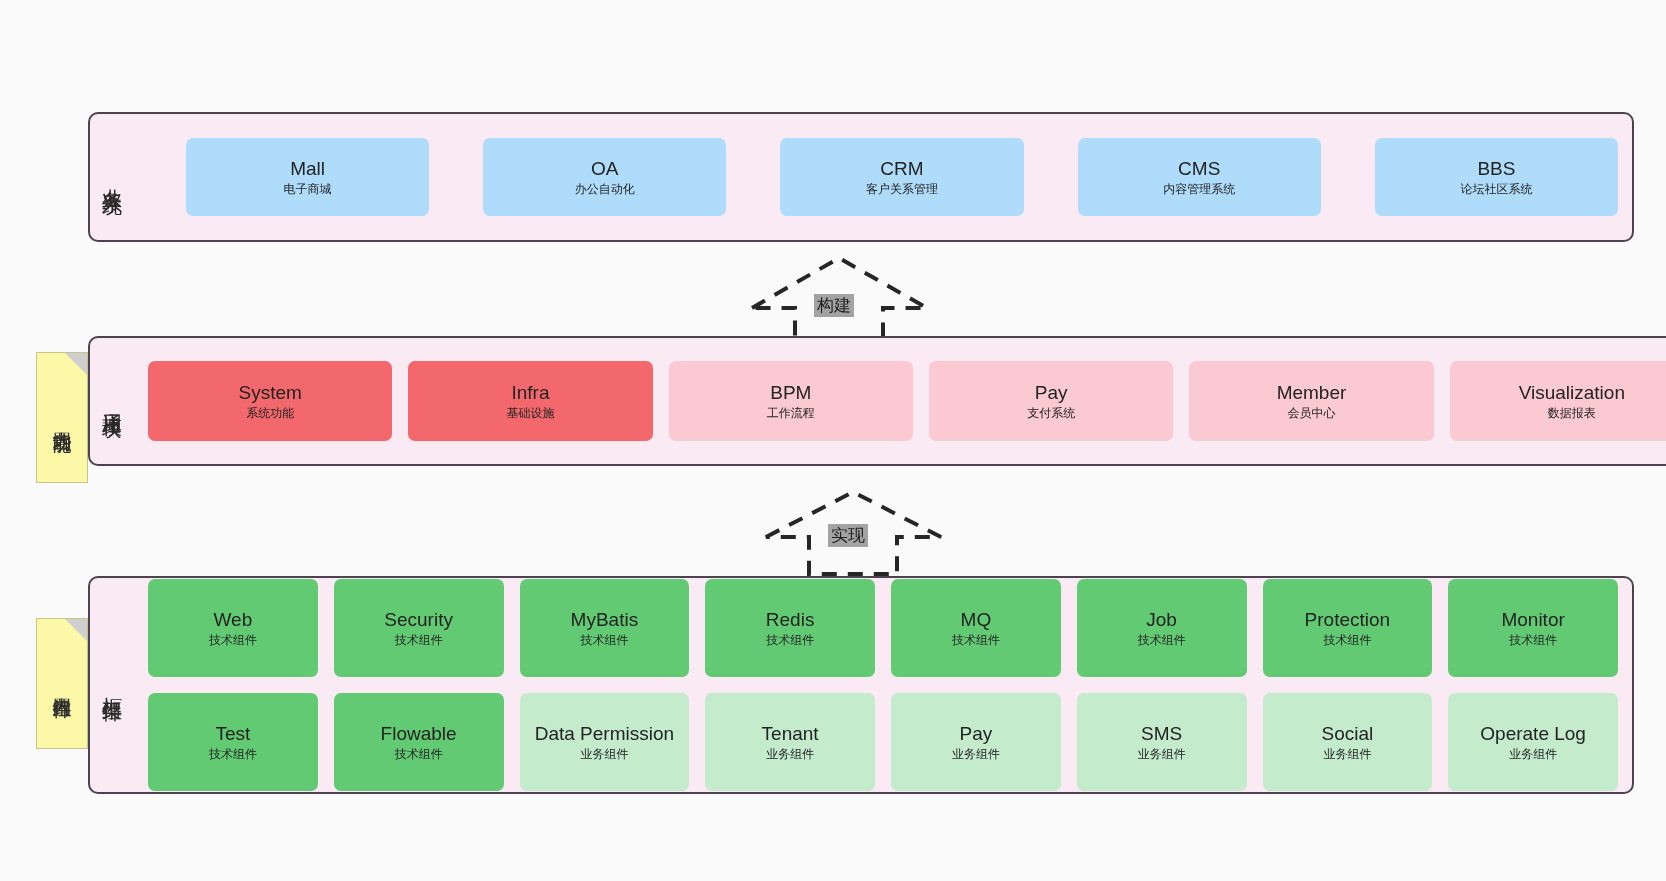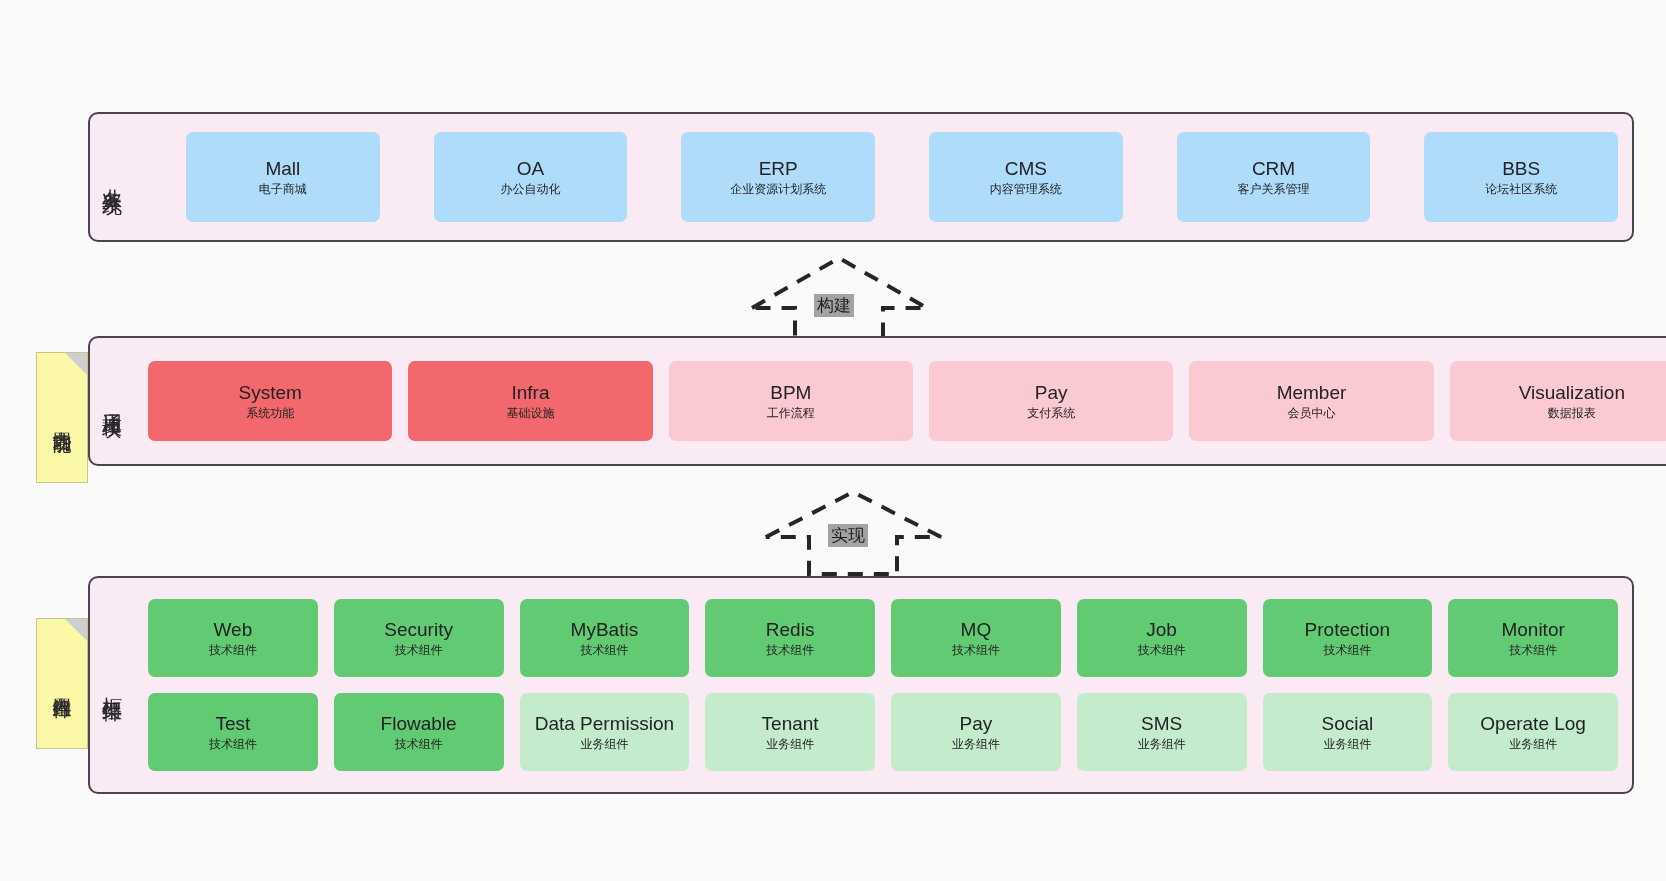--- a/index.html
+++ b/index.html
@@ -63,27 +63,27 @@
 
   
   .c-blue        { background: #aedcfa; }
   .c-red-strong  { background: #f2686c; }
   .c-red-soft    { background: #fbc9d2; border-radius: 7px; }
   .c-green-strong{ background: #63ca74; }
   .c-green-soft  { background: #c3ebcc; }
 
   
   #layer-business  { left: 88px;  top: 112px; width: 1546px; height: 130px; }
-  #layer-business .row .cell { height: 90px; margin-left: 38px; }
+  #layer-business .row .cell { height: 78px; margin-left: 38px; }
 
   #layer-modules   { left: 88px;  top: 336px; width: 1622px; height: 130px; }
   #layer-modules .row .cell { height: 80px; }
 
   #layer-framework { left: 88px;  top: 576px; width: 1546px; height: 218px; }
-  #layer-framework .row .cell { height: 78px; }
+  #layer-framework .row .cell { height: 98px; }
 
   
   .sticky {
     position: absolute;
     width: 52px;
     background: #fbf8a8;
     border: 1px solid #c8c588;
     display: flex;
     align-items: center;
     justify-content: center;
@@ -133,30 +133,26 @@
       <div class="row">
         <div class="cell c-blue">
           <span>Mall</span>
           <span class="sub">电子商城</span>
         </div>
         <div class="cell c-blue">
           <span>OA</span>
           <span class="sub">办公自动化</span>
         </div>
         <div class="cell c-blue">
-          <span>ERP</span>
-          <span class="sub">企业资源计划系统</span>
+          <span>CRM</span>
+          <span class="sub">客户关系管理</span>
         </div>
         <div class="cell c-blue">
           <span>CMS</span>
           <span class="sub">内容管理系统</span>
-        </div>
-        <div class="cell c-blue">
-          <span>CRM</span>
-          <span class="sub">客户关系管理</span>
         </div>
         <div class="cell c-blue">
           <span>BBS</span>
           <span class="sub">论坛社区系统</span>
         </div>
       </div>
     </div>
   </div>
 
   <div class="arrow" id="arrow-build">

